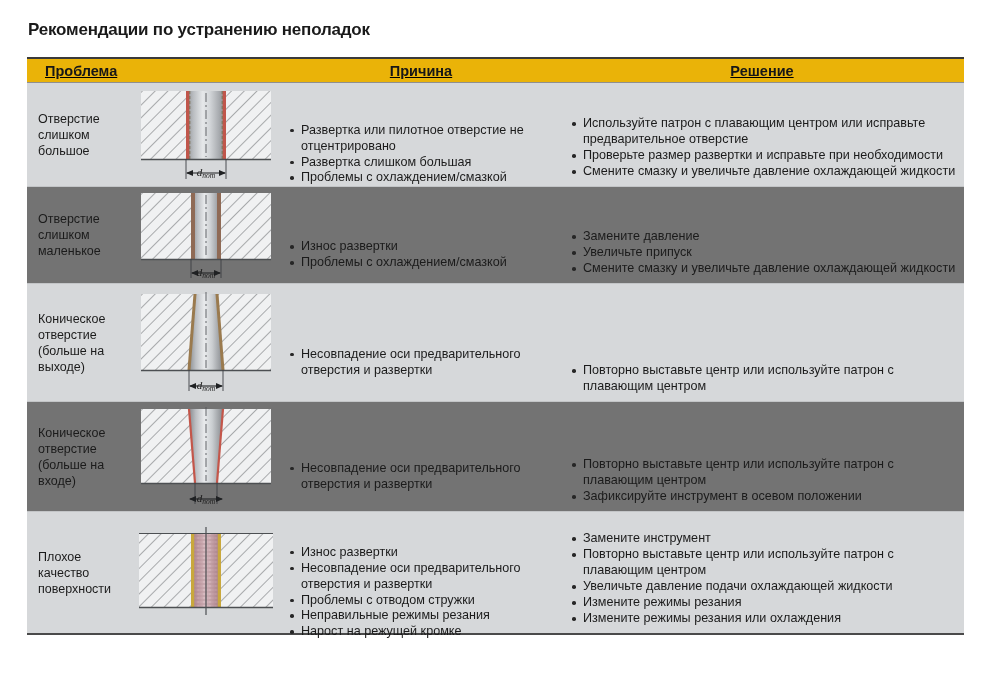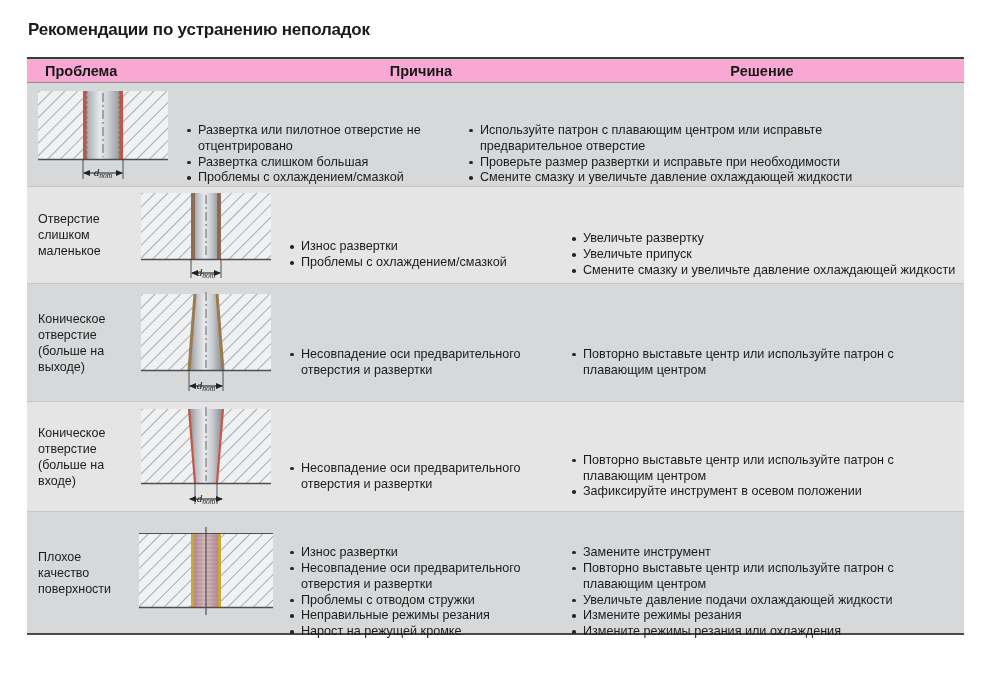--- a/index.html
+++ b/index.html
@@ -22,42 +22,43 @@
   }
 
   .table-wrap {
     position: absolute;
     left: 27px; top: 57px;
     width: 937px;
   }
 
   .thead {
     display: flex;
-    background: #f9a8d4;
+    background: #eab308;
     border-top: 2px solid #3a3a3a;
     border-bottom: 1px solid #8f8f8f;
     height: 26px;
     align-items: center;
+    text-decoration: underline;
   }
   .th {
     font-size: 14.5px;
     font-weight: bold;
     color: #171717;
   }
   .th-problem { width: 255px; padding-left: 18px; text-align: left; }
   .th-cause   { width: 278px; text-align: center; }
   .th-solution{ width: 404px; text-align: center; }
 
   .row {
     display: flex;
     align-items: stretch;
     position: relative;
   }
   .row.shade-dark  { background: #d6d8da; }
-  .row.shade-light { background: #e5e5e5; }
+  .row.shade-light { background: #737373; }
   .row + .row { border-top: 1px solid #c3c5c7; }
   .tbody { border-bottom: 2px solid #4a4a4a; }
 
   .cell-problem {
     width: 103px;
     display: flex;
     align-items: center;
     padding-left: 11px;
     font-size: 12.5px;
     line-height: 1.28;
@@ -72,21 +73,21 @@
   }
   .cell-cause {
     width: 278px;
     display: flex;
     align-items: center;
     padding: 6px 4px 6px 6px;
   }
   .cell-solution {
     width: 404px;
     display: flex;
-    align-items: center;
+    align-items: flex-end;
     padding: 6px 6px 6px 10px;
   }
 
   ul.bullets { list-style: none; width: 100%; margin-top: 40px; }
   ul.bullets li {
     position: relative;
     padding-left: 13px;
     font-size: 12.6px;
     line-height: 1.27;
     color: #1b1b1b;
@@ -114,20 +115,21 @@
 
     <div class="thead">
       <div class="th th-problem">Проблема</div>
       <div class="th th-cause">Причина</div>
       <div class="th th-solution">Решение</div>
     </div>
 
     <div class="tbody">
 
       <div class="row shade-dark" style="height:103px">
+        <div class="cell-problem">Отверстие слишком большое</div>
         <div class="cell-figure">
           <svg class="fig" width="146" height="95" viewBox="0 0 146 95">
             <defs>
               <pattern id="hatchA" width="9" height="9" patternTransform="rotate(45)" patternUnits="userSpaceOnUse">
                 <rect width="9" height="9" fill="#f0f1f2"></rect>
                 <line x1="0" y1="0" x2="0" y2="9" stroke="#6d6f72" stroke-width="1.1"></line>
               </pattern>
               <linearGradient id="boreA" x1="0" y1="0" x2="1" y2="0">
                 <stop offset="0" stop-color="#8d9094"></stop>
                 <stop offset="0.18" stop-color="#b9bcc0"></stop>
@@ -203,21 +205,21 @@
           </svg>
         </div>
         <div class="cell-cause">
           <ul class="bullets">
             <li>Износ развертки</li>
             <li>Проблемы с охлаждением/смазкой</li>
           </ul>
         </div>
         <div class="cell-solution">
           <ul class="bullets">
-            <li>Увеличьте развертку</li>
+            <li>Замените давление</li>
             <li>Увеличьте припуск</li>
             <li>Смените смазку и увеличьте давление охлаждающей жидкости</li>
           </ul>
         </div>
       </div>
 
       <div class="row shade-dark" style="height:118px">
         <div class="cell-problem">Коническое отверстие (больше на выходе)</div>
         <div class="cell-figure">
           <svg class="fig" width="146" height="106" viewBox="0 0 146 106">

